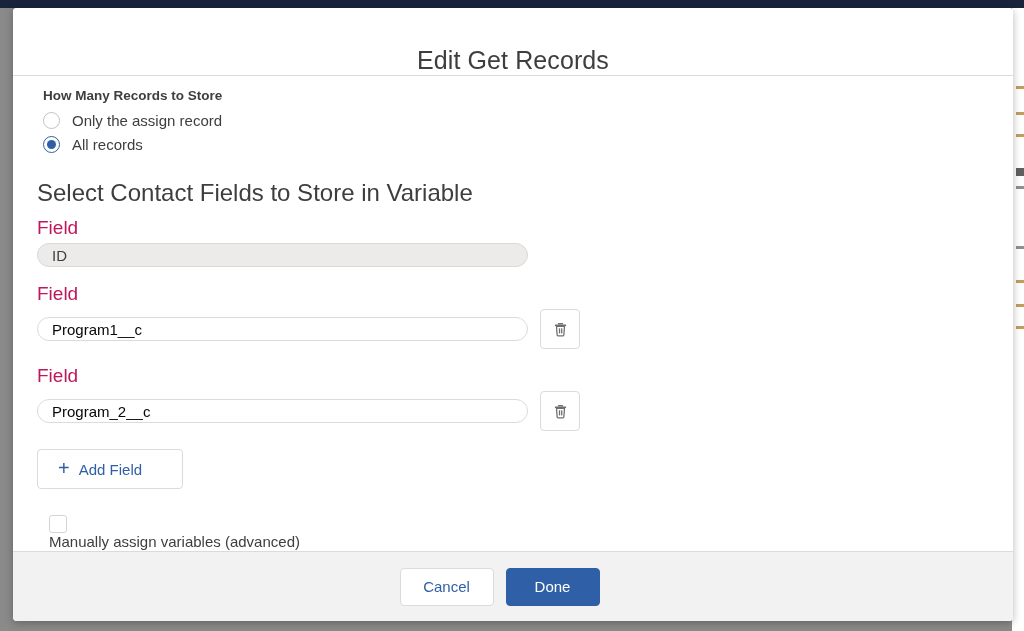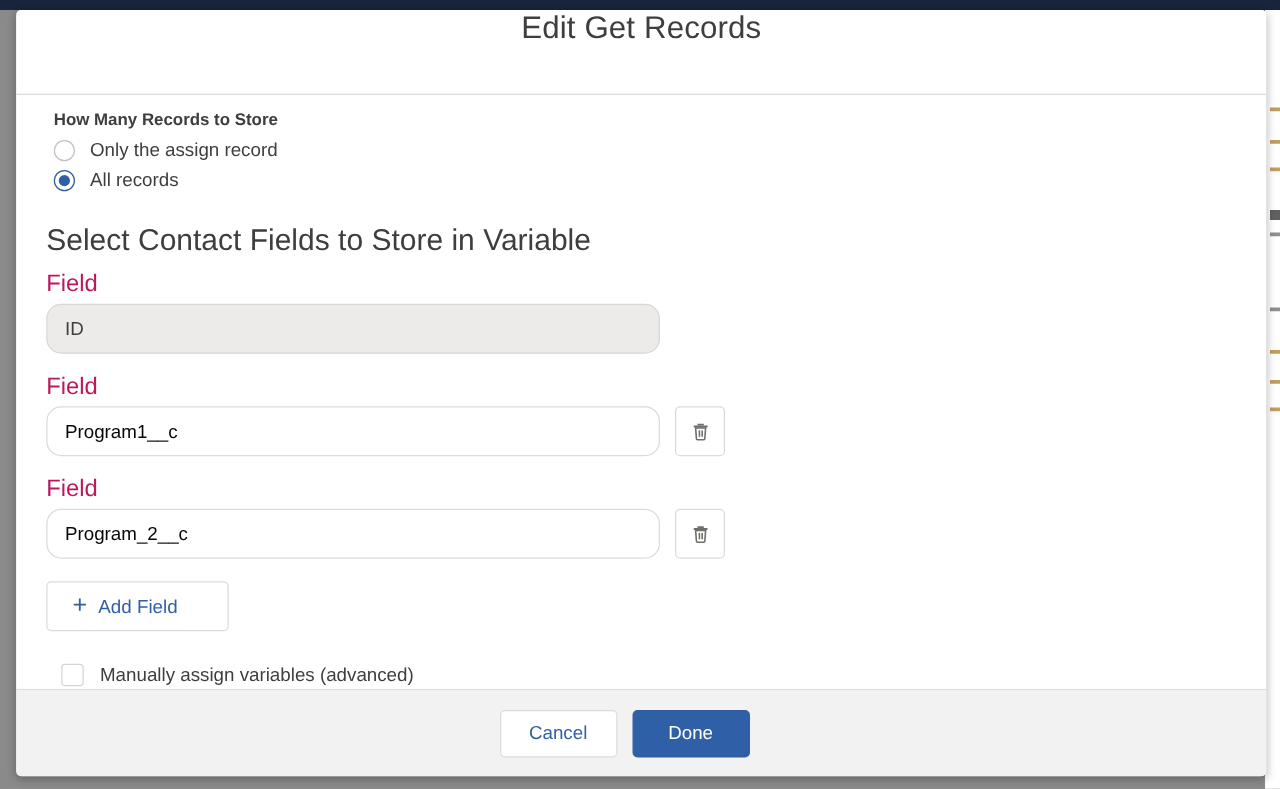--- a/index.html
+++ b/index.html
@@ -57,21 +57,21 @@
     flex-direction: column;
     overflow: hidden;
   }
 
   
   #modal-header {
     height: 68px;
     min-height: 68px;
     border-bottom: 1px solid #dddbda;
     display: flex;
-    align-items: flex-start;
+    align-items: flex-end;
     justify-content: center;
     background: #ffffff;
   }
   #modal-title {
     font-size: 25px;
     font-weight: 300;
     color: #3e3e3c;
     letter-spacing: 0.1px;
   }
 
@@ -138,21 +138,21 @@
     margin: 0 0 4px 0;
   }
 
   .field-row {
     display: flex;
     align-items: center;
     margin-bottom: 16px;
   }
   .field-input {
     width: 491px;
-    height: 40px;
+    height: 24px;
     border: 1px solid #dddbda;
     border-radius: 12px;
     background: #ffffff;
     font-size: 15px;
     color: #080707;
     padding: 0 14px;
     font-family: "Liberation Sans", sans-serif;
     outline: none;
   }
   .field-input.readonly {
@@ -195,23 +195,24 @@
     font-size: 20px;
     line-height: 1;
     font-weight: 400;
     color: #2f5fa6;
     position: relative;
     top: -1px;
   }
 
   .checkbox-row {
     display: flex;
-    align-items: flex-end;
+    align-items: flex-start;
     margin: 26px 0 0 12px;
     cursor: pointer;
+    flex-direction: column;
   }
   .checkbox-mark {
     width: 18px;
     height: 18px;
     border: 1px solid #d4d4d4;
     border-radius: 3px;
     background: #ffffff;
     margin-right: 13px;
     flex: none;
   }

